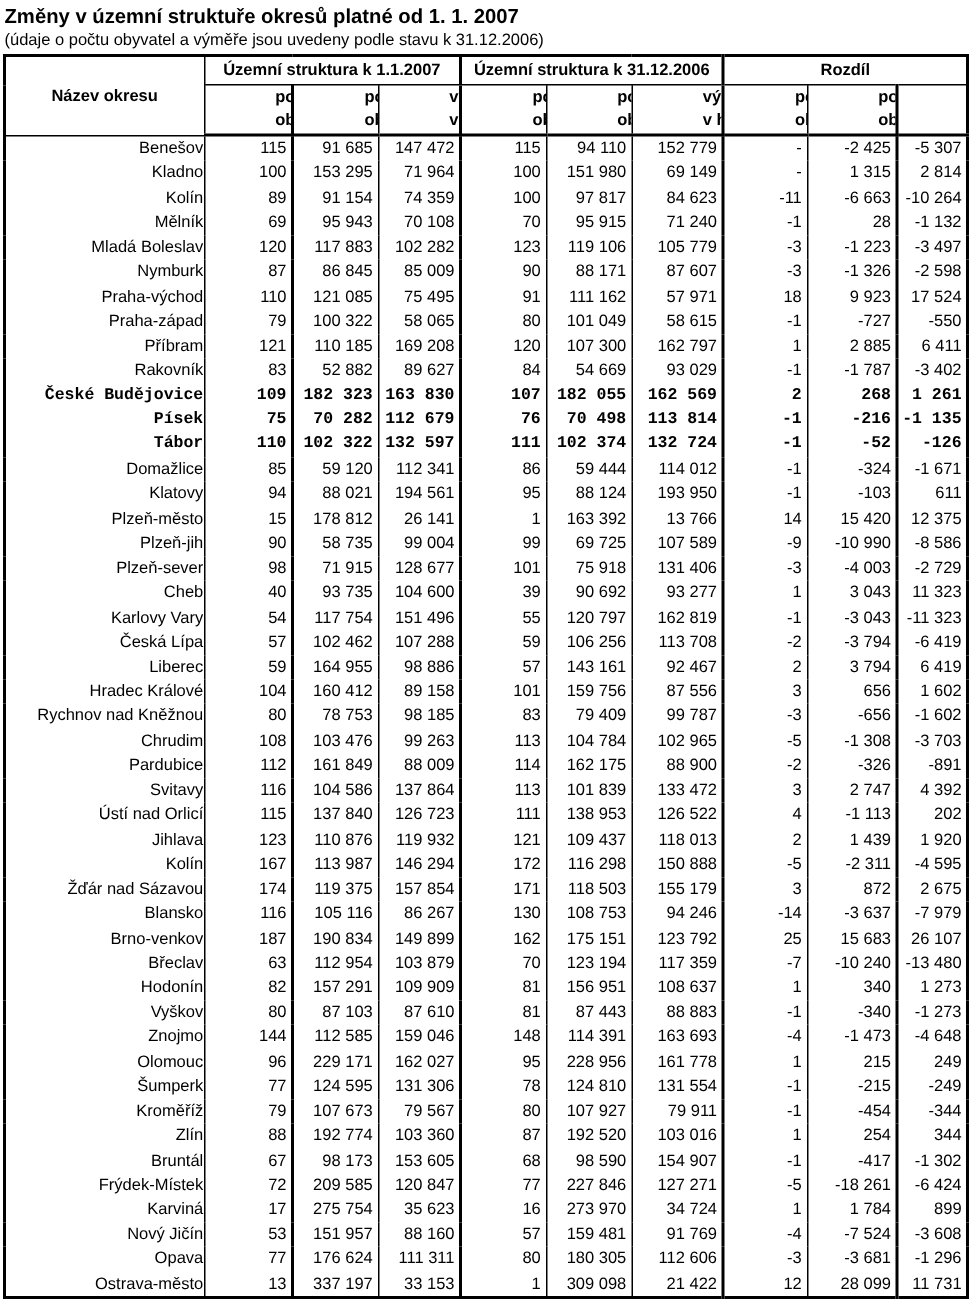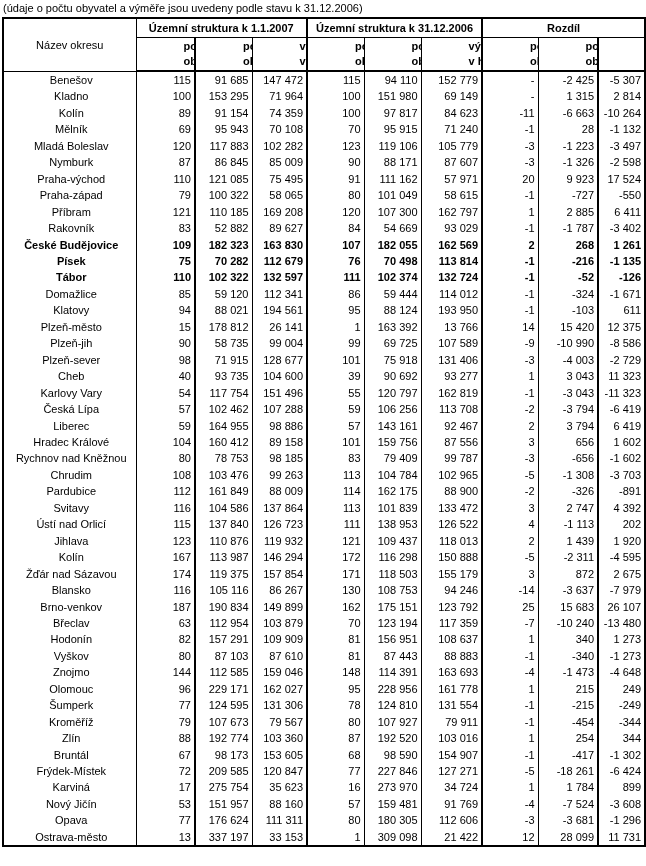--- a/index.html
+++ b/index.html
@@ -5,32 +5,33 @@
   html,body{margin:0;padding:0;background:#fff;color:#000;width:646px;height:866px;overflow:hidden;
     font-family:"Liberation Sans","DejaVu Sans",sans-serif;}
   .page{padding:2px 0 0 2px;}
   .title{font-size:13.5px;font-weight:bold;margin:1px 0 3px 1px;white-space:nowrap;}
   .subtitle{font-size:11px;margin:0 0 3px 1px;white-space:nowrap;}
   table{border-collapse:collapse;table-layout:fixed;width:643px;border:2px solid #000;}
   th,td{font-size:11px;white-space:nowrap;overflow:hidden;padding:0;}
   thead th{border:1px solid #000;font-weight:bold;text-align:center;vertical-align:middle;}
   thead tr.grp th{height:18px;}
   thead tr.sub th{height:32px;border-bottom:2px solid #000;}
-  thead th.nameHead{font-weight:normal;}
+  thead th.nameHead{font-weight:bold;}
   thead th span{display:block;line-height:15px;margin-left:47px;}
   tbody td{border-left:1px solid #000;border-right:1px solid #000;border-top:none;border-bottom:none;height:16.45px;line-height:16.45px;}
-  tbody td.name{text-align:center;padding-left:3px;}
+  tbody td.name{text-align:right;padding-left:3px;}
   tbody td.num{text-align:right;padding-right:3px;}
   .bR2{border-right:2px solid #000 !important;}
-  tr.bold td{font-weight:bold;}
+  tr.bold td{font-weight:bold;font-family:Liberation Mono, monospace;}
 </style>
 </head>
 <body>
 
 <div class="page">
+  <div class="title">Změny v územní struktuře okresů platné od 1. 1. 2007</div>
   <div class="subtitle">(údaje o počtu obyvatel a výměře jsou uvedeny podle stavu k 31.12.2006)</div>
 
   <table>
     <colgroup>
       <col style="width:133px">
         <col style="width:59px">
         <col style="width:57px">
         <col style="width:55px">
       <col style="width:57px">
         <col style="width:57px">
@@ -159,21 +160,21 @@
           <td class="num">-2 598</td>
         </tr>
         <tr>
           <td class="name">Praha-východ</td>
           <td class="num bR2">110</td>
           <td class="num">121 085</td>
           <td class="num bR2">75 495</td>
           <td class="num">91</td>
           <td class="num">111 162</td>
           <td class="num bR2">57 971</td>
-          <td class="num">20</td>
+          <td class="num">18</td>
           <td class="num bR2">9 923</td>
           <td class="num">17 524</td>
         </tr>
         <tr>
           <td class="name">Praha-západ</td>
           <td class="num bR2">79</td>
           <td class="num">100 322</td>
           <td class="num bR2">58 065</td>
           <td class="num">80</td>
           <td class="num">101 049</td>

